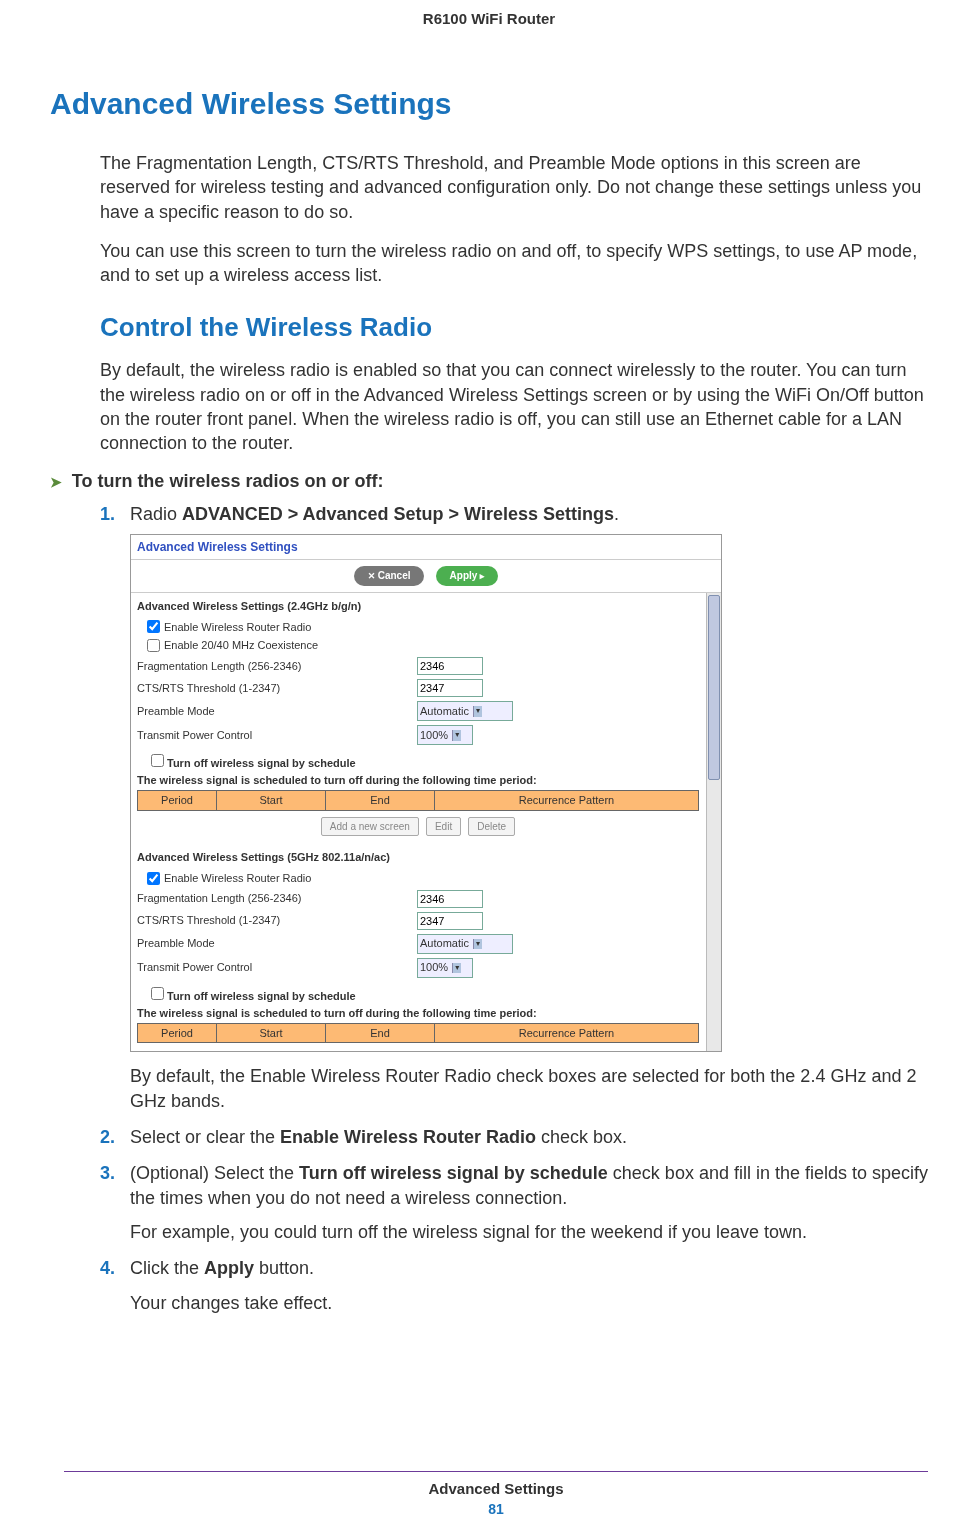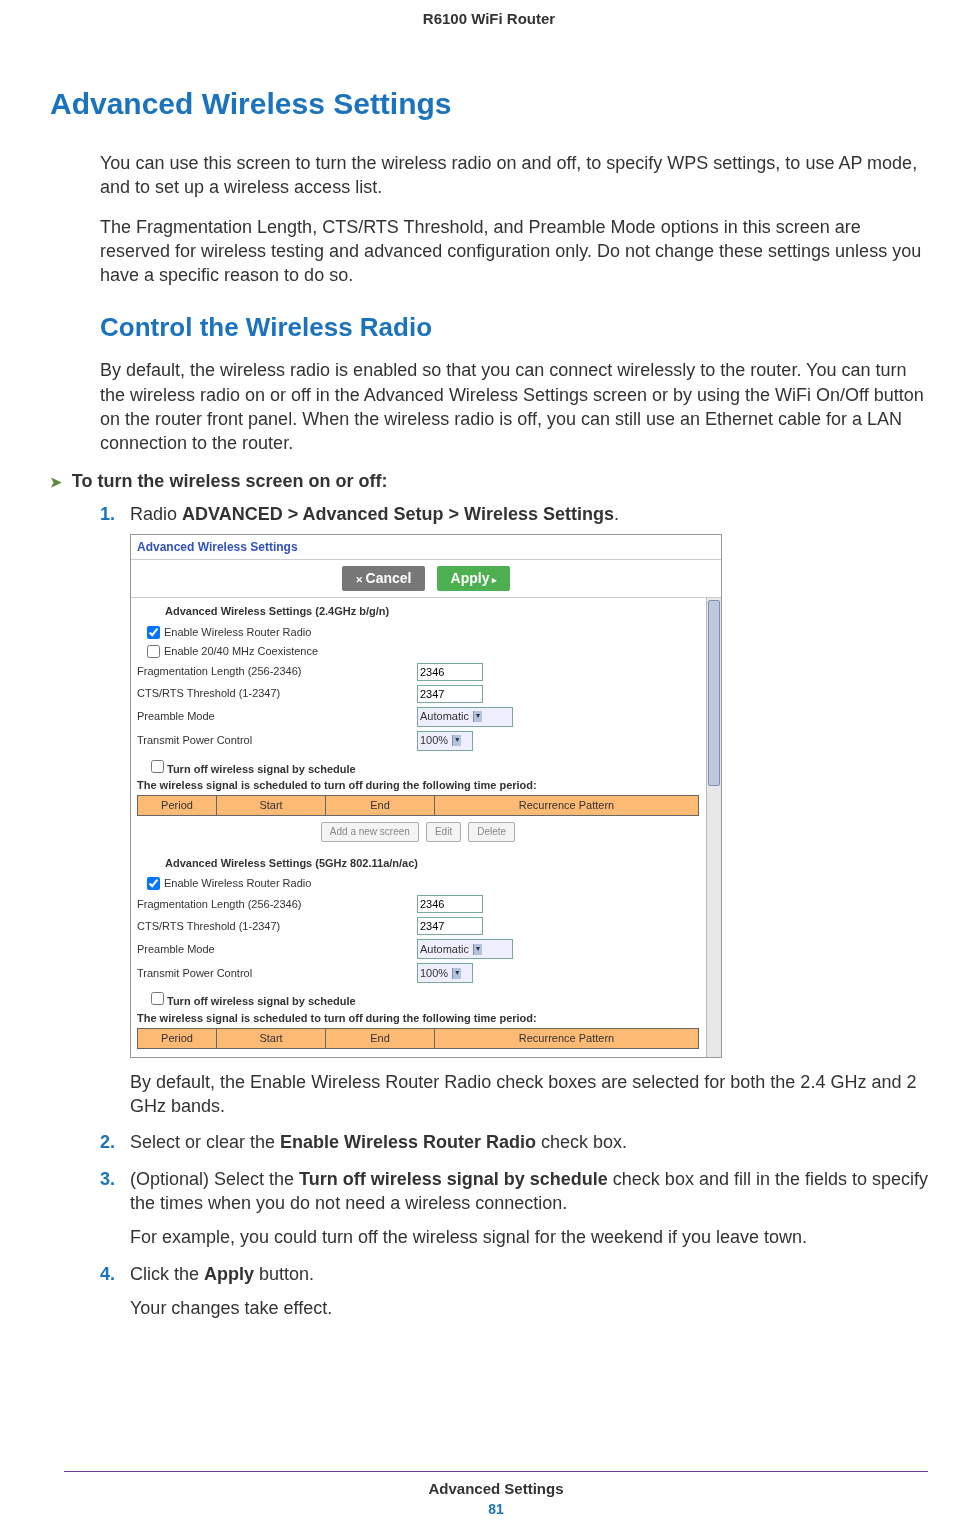--- a/index.html
+++ b/index.html
@@ -97,23 +97,23 @@
     border-bottom: 1px solid #ccc;
     font-size: 12px;
   }
   .ss-buttons {
     text-align: center;
     padding: 6px 0;
     border-bottom: 1px solid #ccc;
   }
   .ss-btn {
     display: inline-block;
-    border-radius: 2px;
+    border-radius: 10px;
     padding: 3px 14px;
-    font-size: 14px;
+    font-size: 10px;
     color: #fff;
     font-weight: bold;
     margin: 0 4px;
   }
   .ss-btn-cancel { background: #777; }
   .ss-btn-cancel::before { content: "✕ "; font-size: 9px; }
   .ss-btn-apply { background: #4caf50; }
   .ss-btn-apply::after { content: " ▸"; font-size: 9px; }
   .ss-body {
     padding: 0 6px 6px 6px;
@@ -126,21 +126,20 @@
     border-left: 1px solid #bbb;
   }
   .ss-scroll-thumb {
     position: absolute; left: 1px; right: 1px; top: 2px; height: 40%;
     background: #c0c8e0; border: 1px solid #8090b0; border-radius: 2px;
   }
   .ss-section-title {
     font-weight: bold;
     padding: 6px 0 4px 0;
     font-size: 11px;
-    margin-left: 28px;
   }
   .ss-row {
     display: flex;
     align-items: center;
     padding: 2px 0;
   }
   .ss-row .label { flex: 0 0 280px; }
   .ss-row input[type=checkbox] { margin: 0 4px 0 10px; vertical-align: middle; }
   .ss-check-label { display: inline; }
   .ss-input {
@@ -191,32 +190,32 @@
   }
 </style>
 </head>
 <body>
 
 <div class="page">
   <div class="header-title">R6100 WiFi Router</div>
 
   <h1 class="main-heading">Advanced Wireless Settings</h1>
 
+  <p class="body-text">The Fragmentation Length, CTS/RTS Threshold, and Preamble Mode options in this screen are reserved for wireless testing and advanced configuration only. Do not change these settings unless you have a specific reason to do so.</p>
   <p class="body-text">You can use this screen to turn the wireless radio on and off, to specify WPS settings, to use AP mode, and to set up a wireless access list.</p>
-  <p class="body-text">The Fragmentation Length, CTS/RTS Threshold, and Preamble Mode options in this screen are reserved for wireless testing and advanced configuration only. Do not change these settings unless you have a specific reason to do so.</p>
 
   <div class="body-text-sub">
     <h2 class="sub-heading">Control the Wireless Radio</h2>
   </div>
 
   <p class="body-text">By default, the wireless radio is enabled so that you can connect wirelessly to the router. You can turn the wireless radio on or off in the Advanced Wireless Settings screen or by using the WiFi On/Off button on the router front panel. When the wireless radio is off, you can still use an Ethernet cable for a LAN connection to the router.</p>
 
   <div class="procedure-heading">
     <span class="arrow">➤</span>
-    <span>To turn the wireless screen on or off:</span>
+    <span>To turn the wireless radios on or off:</span>
   </div>
 
   <ol class="steps">
     <li>
       <span class="num">1.</span>
       <span>Radio </span><span class="bold">ADVANCED &gt; Advanced Setup &gt; Wireless Settings</span><span>.</span>
 
       
       <div class="screenshot">
         <div class="ss-title">Advanced Wireless Settings</div>

